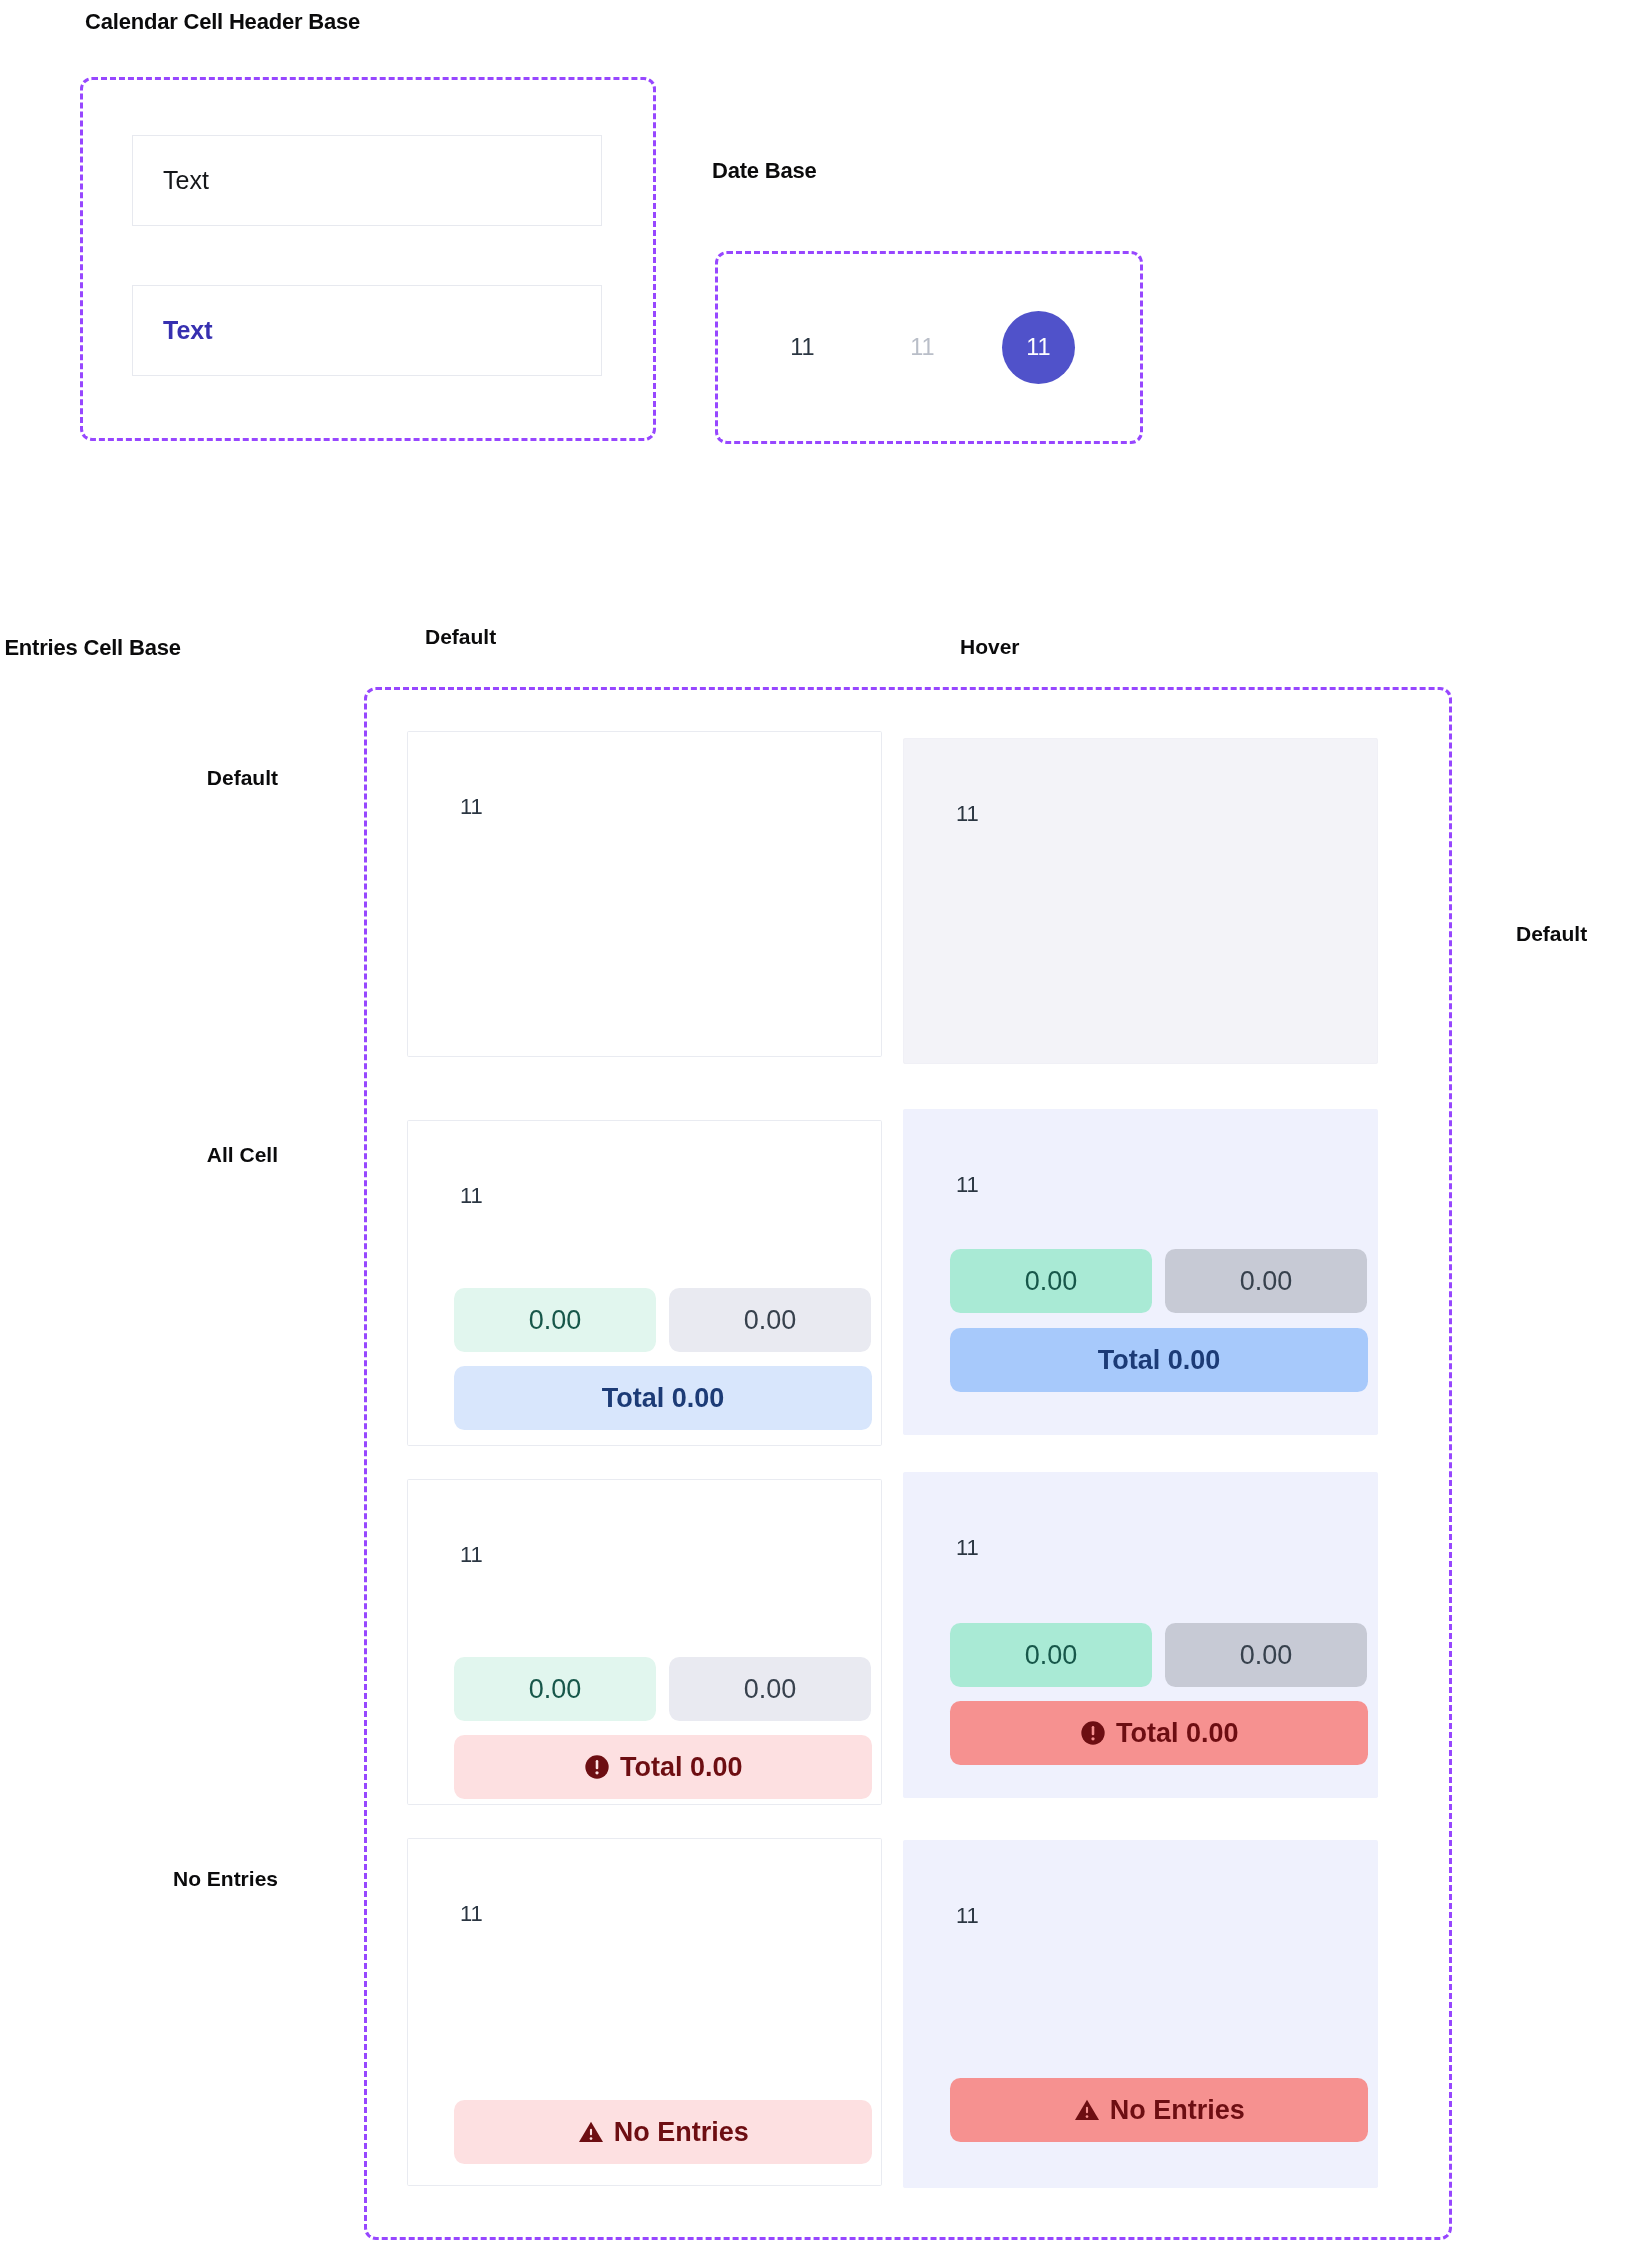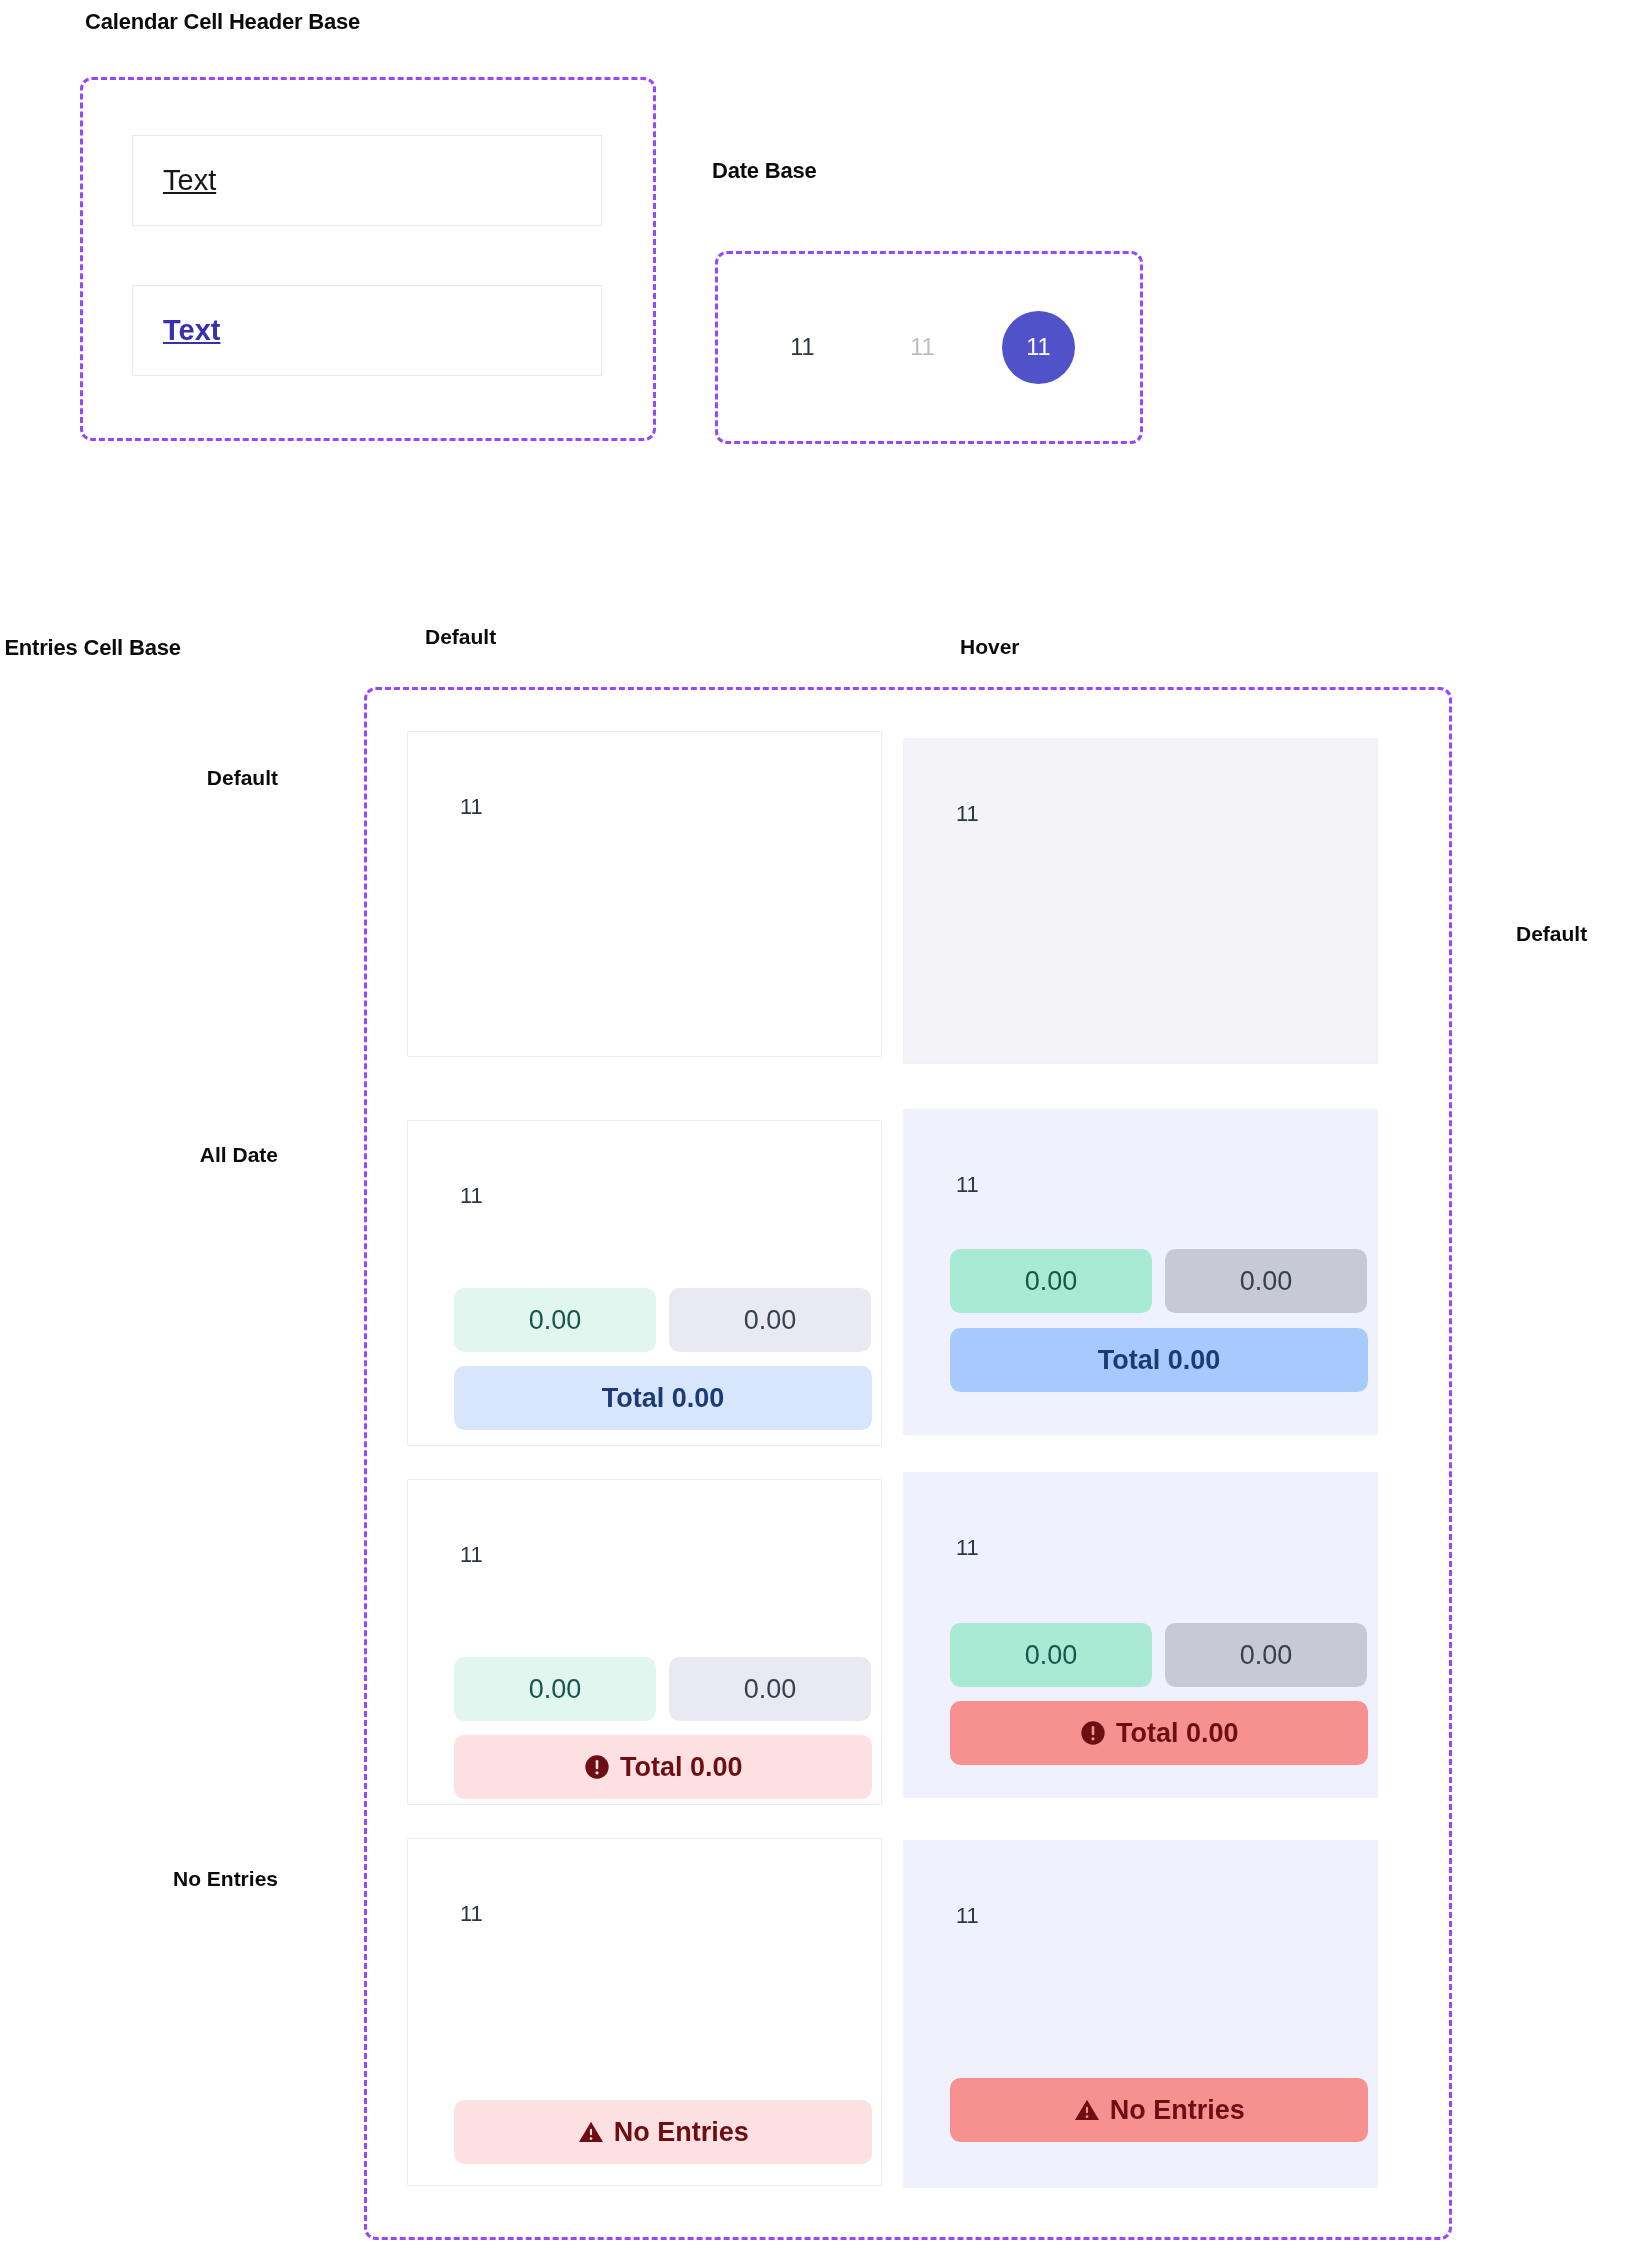--- a/index.html
+++ b/index.html
@@ -48,21 +48,21 @@
 
   
   .hdr-cell {
     position: absolute;
     border: 1.7px solid #e7e9ef;
     background: #ffffff;
     display: flex;
     align-items: center;
     padding-left: 30px;
   }
-  .hdr-cell .hdr-text { font-size: 29px; font-weight: 400; line-height: 1; text-decoration: underline; }
+  .hdr-cell .hdr-text { font-size: 25px; font-weight: 400; line-height: 1; }
   .hdr-text.dark  { color: #15171a; }
   .hdr-text.blue  { color: #3730b0; font-weight: 700; }
 
   
   .date-chip {
     position: absolute;
     width: 73px; height: 73px;
     display: flex; align-items: center; justify-content: center;
     font-size: 23.5px; font-weight: 500;
     border-radius: 50%;
@@ -154,21 +154,21 @@
   <div class="col-label" style="left:425px; top:625px;">Default</div>
 
   <div class="col-label" style="left:960px; top:635px;">Hover</div>
 
   <div class="col-label" style="left:1516px; top:922px;">Default</div>
 
   <div class="dashed" style="left:364px; top:687px; width:1088px; height:1553px;"></div>
 
   <div class="row-label" style="left:52px; top:763px; width:226px;">Default</div>
 
-  <div class="row-label" style="left:52px; top:1140px; width:226px;">All Date</div>
+  <div class="row-label" style="left:52px; top:1140px; width:226px;">All Cell</div>
 
 
   <div class="row-label" style="left:52px; top:1864px; width:226px;">No Entries</div>
 
   <div class="cell default" style="left:407px; top:731px; width:475px; height:326px;">
     <span class="cell-date" style="left:52px; top:64px;">11</span>
   </div>
 
   <div class="cell hover-plain" style="left:903px; top:738px; width:475px; height:326px;">
     <span class="cell-date" style="left:52px; top:64px;">11</span>

